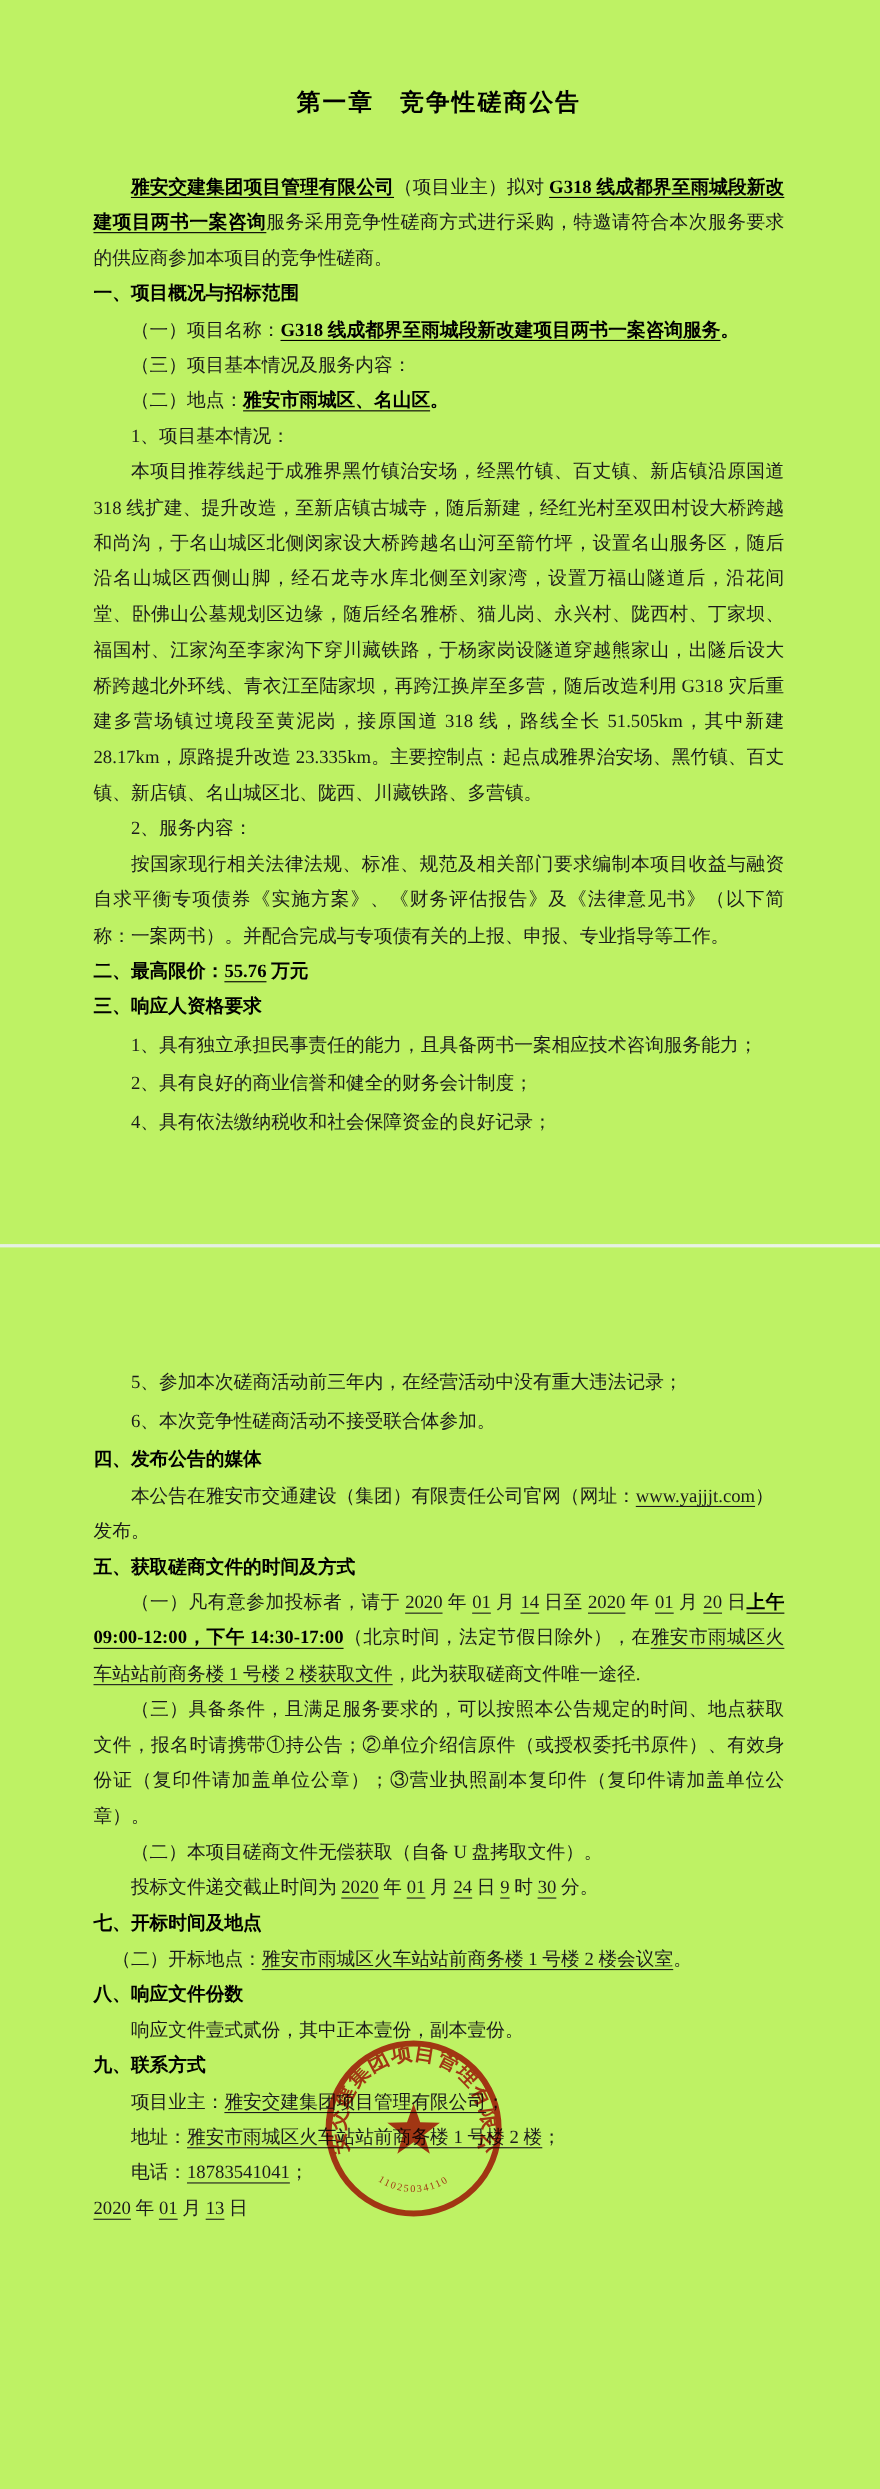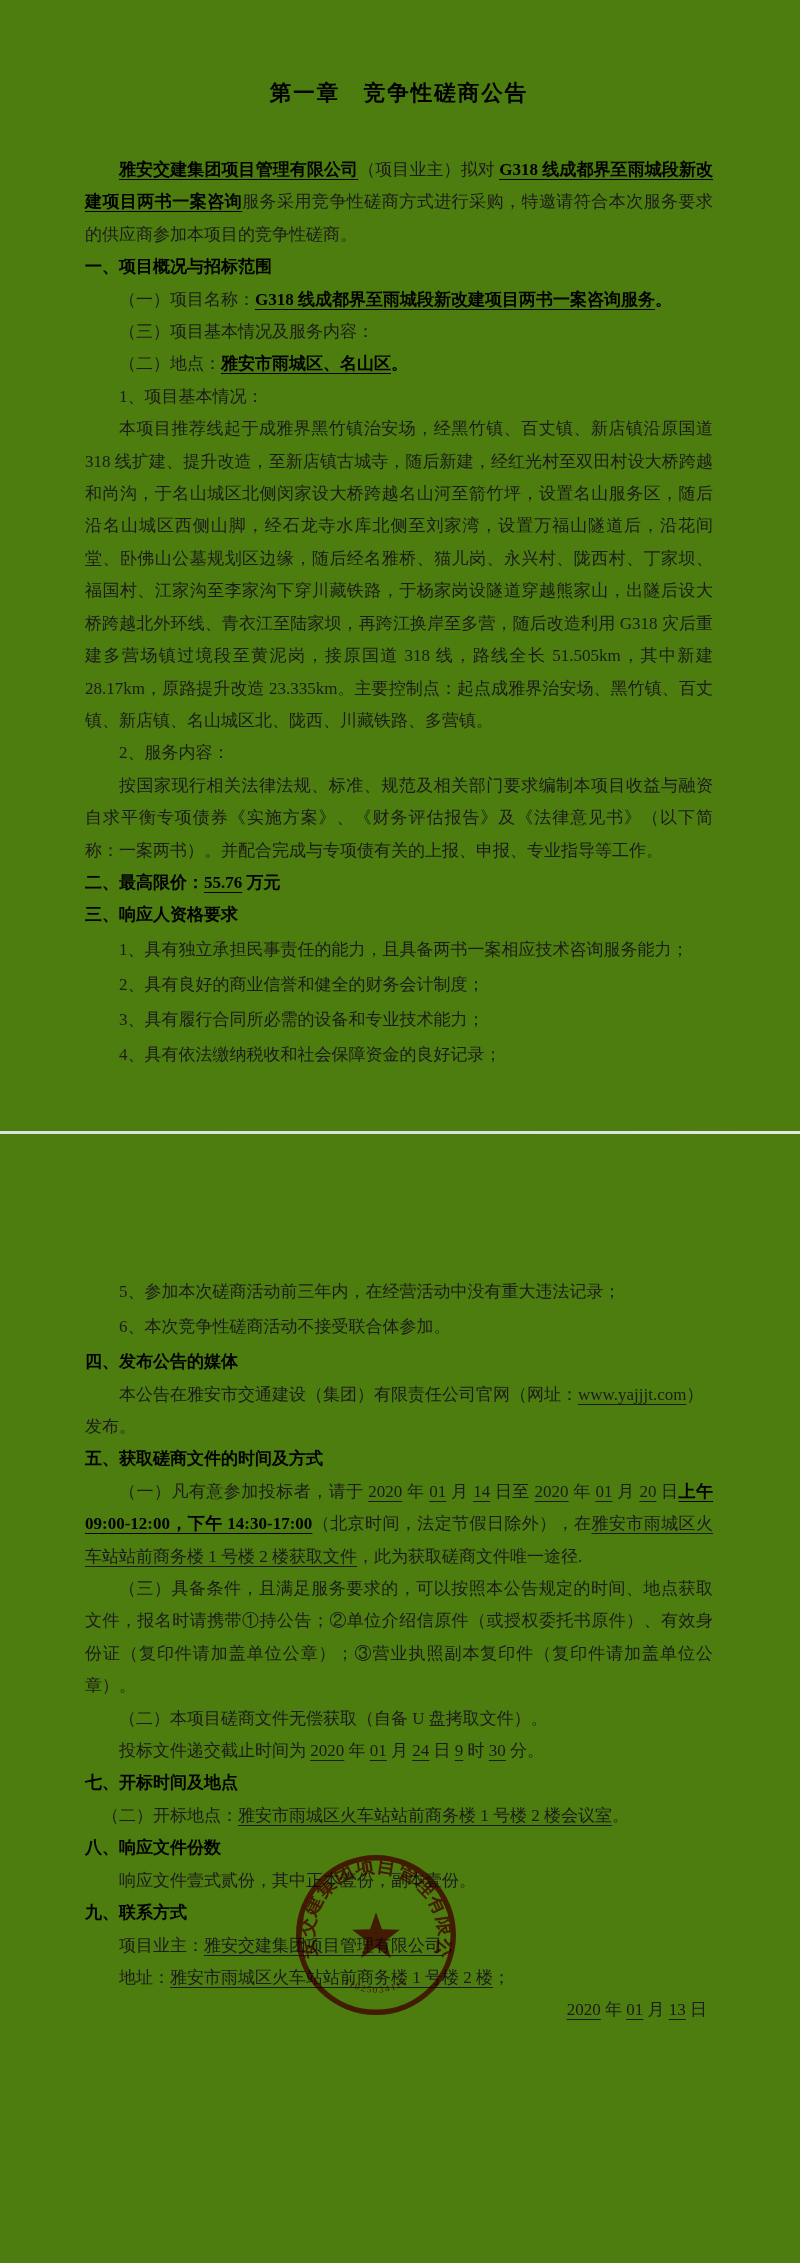--- a/index.html
+++ b/index.html
@@ -1,40 +1,40 @@
 <!DOCTYPE html>
 <html><head>
 <meta charset="utf-8">
 <style>
   html,body{margin:0;padding:0;background:#ffffff;}
   .page{
     position:relative;
     width:800px;height:2263px;
-    background:#4d7c0f;
+    background:#bef264;
     font-family:"Liberation Serif","DejaVu Serif",serif;
     color:#1b1b1b;
     overflow:hidden;
   }
   .content{
     position:absolute;left:85px;top:0;width:628px;
     font-size:17px;line-height:32.4px;
   }
   .content p{margin:0;}
   .title{
     font-size:21.5px;font-weight:bold;text-align:center;
     letter-spacing:2px;line-height:30px;
     padding-top:78px;margin:0 0 46px 0 !important;color:#000;
   }
   .h2{font-weight:bold;color:#000;}
   .p{text-indent:2em;}
   .just{text-align:justify;}
   .sub{text-indent:2em;}
   .sub1{text-indent:1em;}
   .item{text-indent:2em;margin:2.5px 0 !important;}
-  .date{text-align:right;padding-right:6px;}
+  .date{text-align:left;padding-right:6px;}
   .b{font-weight:bold;color:#000;}
   .u{text-decoration:underline;text-underline-offset:3.5px;text-decoration-thickness:1px;}
   .gap{width:100%;}
   .page-break-line{
     position:absolute;left:0;top:1131px;width:800px;height:3px;
     background:linear-gradient(to right,#eaf0f2,#e7eef0 60%,#f3f6f7);
     opacity:.9;
   }
   .stamp{
     position:absolute;left:292px;top:1851px;width:168px;height:168px;
@@ -54,39 +54,39 @@
       <p class="sub"><span>（三）项目基本情况及服务内容：</span></p>
       <p class="sub"><span>（二）地点：</span><span class="b u">雅安市雨城区、名山区</span><span class="b">。</span></p>
       <p class="sub"><span>1、项目基本情况：</span></p>
       <p class="p just"><span>本项目推荐线起于成雅界黑竹镇治安场，经黑竹镇、百丈镇、新店镇沿原国道 318 线扩建、提升改造，至新店镇古城寺，随后新建，经红光村至双田村设大桥跨越和尚沟，于名山城区北侧闵家设大桥跨越名山河至箭竹坪，设置名山服务区，随后沿名山城区西侧山脚，经石龙寺水库北侧至刘家湾，设置万福山隧道后，沿花间堂、卧佛山公墓规划区边缘，随后经名雅桥、猫儿岗、永兴村、陇西村、丁家坝、福国村、江家沟至李家沟下穿川藏铁路，于杨家岗设隧道穿越熊家山，出隧后设大桥跨越北外环线、青衣江至陆家坝，再跨江换岸至多营，随后改造利用 G318 灾后重建多营场镇过境段至黄泥岗，接原国道 318 线，路线全长 51.505km，其中新建 28.17km，原路提升改造 23.335km。主要控制点：起点成雅界治安场、黑竹镇、百丈镇、新店镇、名山城区北、陇西、川藏铁路、多营镇。</span></p>
       <p class="sub"><span>2、服务内容：</span></p>
       <p class="p just"><span>按国家现行相关法律法规、标准、规范及相关部门要求编制本项目收益与融资自求平衡专项债券《实施方案》、《财务评估报告》及《法律意见书》（以下简称：一案两书）。并配合完成与专项债有关的上报、申报、专业指导等工作。</span></p>
       <p class="h2"><span class="b">二、最高限价：</span><span class="b u">55.76</span><span class="b"> 万元</span></p>
       <p class="h2"><span class="b">三、响应人资格要求</span></p>
       <p class="item"><span>1、具有独立承担民事责任的能力，且具备两书一案相应技术咨询服务能力；</span></p>
       <p class="item"><span>2、具有良好的商业信誉和健全的财务会计制度；</span></p>
-      <p class="item"><span>3、具有履行合同所必需的设备和专业技术能力；</span></p>
       <p class="item"><span>4、具有依法缴纳税收和社会保障资金的良好记录；</span></p>
       <div class="gap" style="height: 200px;"></div>
       <p class="item"><span>5、参加本次磋商活动前三年内，在经营活动中没有重大违法记录；</span></p>
       <p class="item"><span>6、本次竞争性磋商活动不接受联合体参加。</span></p>
       <p class="h2"><span class="b">四、发布公告的媒体</span></p>
       <p class="p"><span>本公告在雅安市交通建设（集团）有限责任公司官网（网址：</span><span class="u">www.yajjjt.com</span><span>）发布。</span></p>
       <p class="h2"><span class="b">五、获取磋商文件的时间及方式</span></p>
       <p class="p just"><span>（一）凡有意参加投标者，请于 </span><span class="u">2020</span><span> 年 </span><span class="u">01</span><span> 月 </span><span class="u">14</span><span> 日至 </span><span class="u">2020</span><span> 年 </span><span class="u">01</span><span> 月 </span><span class="u">20</span><span> 日</span><span class="b u">上午 09:00-12:00，下午 14:30-17:00</span><span>（北京时间，法定节假日除外），在</span><span class="u">雅安市雨城区火车站站前商务楼 1 号楼 2 楼获取文件</span><span>，此为获取磋商文件唯一途径.</span></p>
       <p class="p just"><span>（三）具备条件，且满足服务要求的，可以按照本公告规定的时间、地点获取文件，报名时请携带①持公告；②单位介绍信原件（或授权委托书原件）、有效身份证（复印件请加盖单位公章）；③营业执照副本复印件（复印件请加盖单位公章）。</span></p>
       <p class="p"><span>（二）本项目磋商文件无偿获取（自备 U 盘拷取文件）。</span></p>
       <p class="p"><span>投标文件递交截止时间为 </span><span class="u">2020</span><span> 年 </span><span class="u">01</span><span> 月 </span><span class="u">24</span><span> 日 </span><span class="u">9</span><span> 时 </span><span class="u">30</span><span> 分。</span></p>
       <p class="h2"><span class="b">七、开标时间及地点</span></p>
       <p class="sub1"><span>（二）开标地点：</span><span class="u">雅安市雨城区火车站站前商务楼 1 号楼 2 楼会议室</span><span>。</span></p>
       <p class="h2"><span class="b">八、响应文件份数</span></p>
       <p class="p"><span>响应文件壹式贰份，其中正本壹份，副本壹份。</span></p>
       <p class="h2"><span class="b">九、联系方式</span></p>
       <p class="sub"><span>项目业主：</span><span class="u">雅安交建集团项目管理有限公司</span><span>；</span></p>
       <p class="sub"><span>地址：</span><span class="u">雅安市雨城区火车站站前商务楼 1 号楼 2 楼</span><span>；</span></p>
+      <p class="sub"><span>电话：</span><span class="u">18783541041</span><span>；</span></p>
       <p class="date"><span class="u">2020</span><span> 年 </span><span class="u">01</span><span> 月 </span><span class="u">13</span><span> 日</span></p>
     </div>
 
   <div class="page-break-line"></div>
 
   <svg class="stamp" viewBox="0 0 200 200" xmlns="http://www.w3.org/2000/svg">
     <circle cx="100" cy="100" r="92" fill="none" stroke="#d5281e" stroke-width="6.5"></circle>
     <polygon points="100,73 107.1,93.3 128.5,93.7 111.4,106.7 117.6,127.3 100,115 82.4,127.3 88.6,106.7 71.5,93.7 92.9,93.3" fill="#d5281e"></polygon>
     <defs>
       <path id="arcTop" d="M 32,132 A 75,75 0 1 1 168,132" fill="none"></path>

